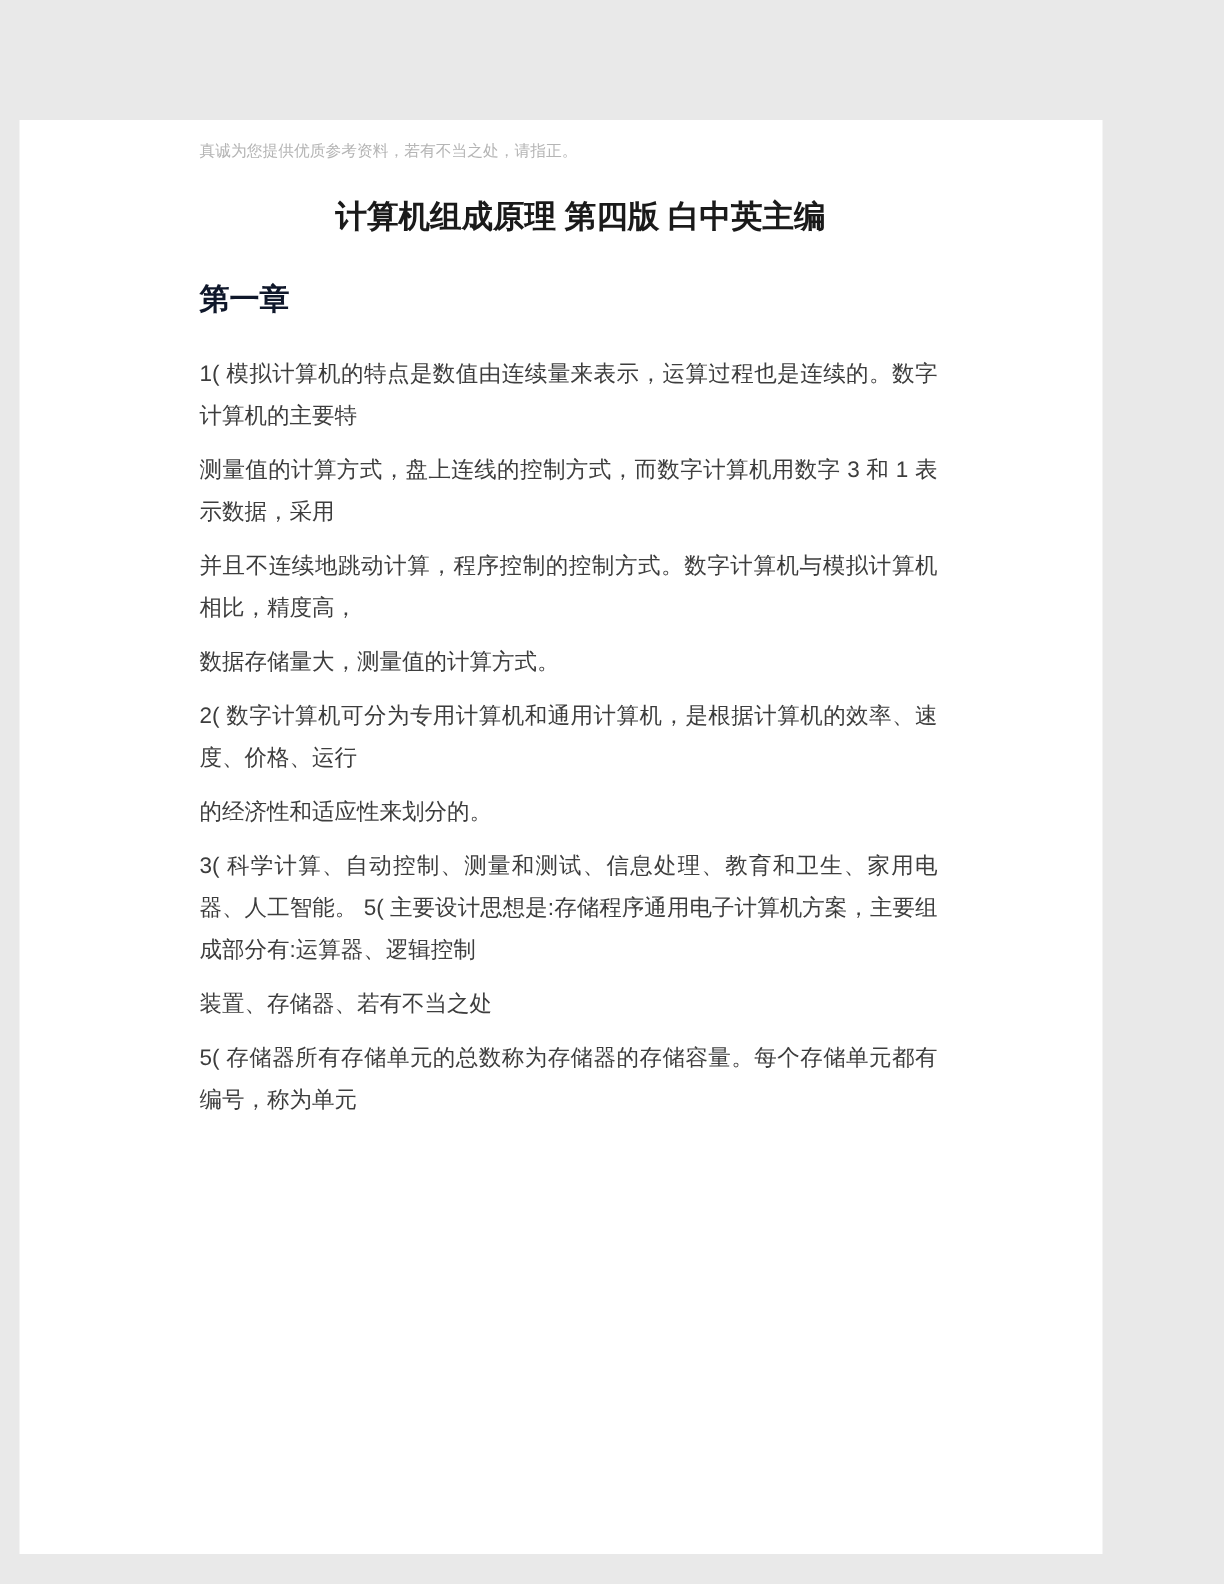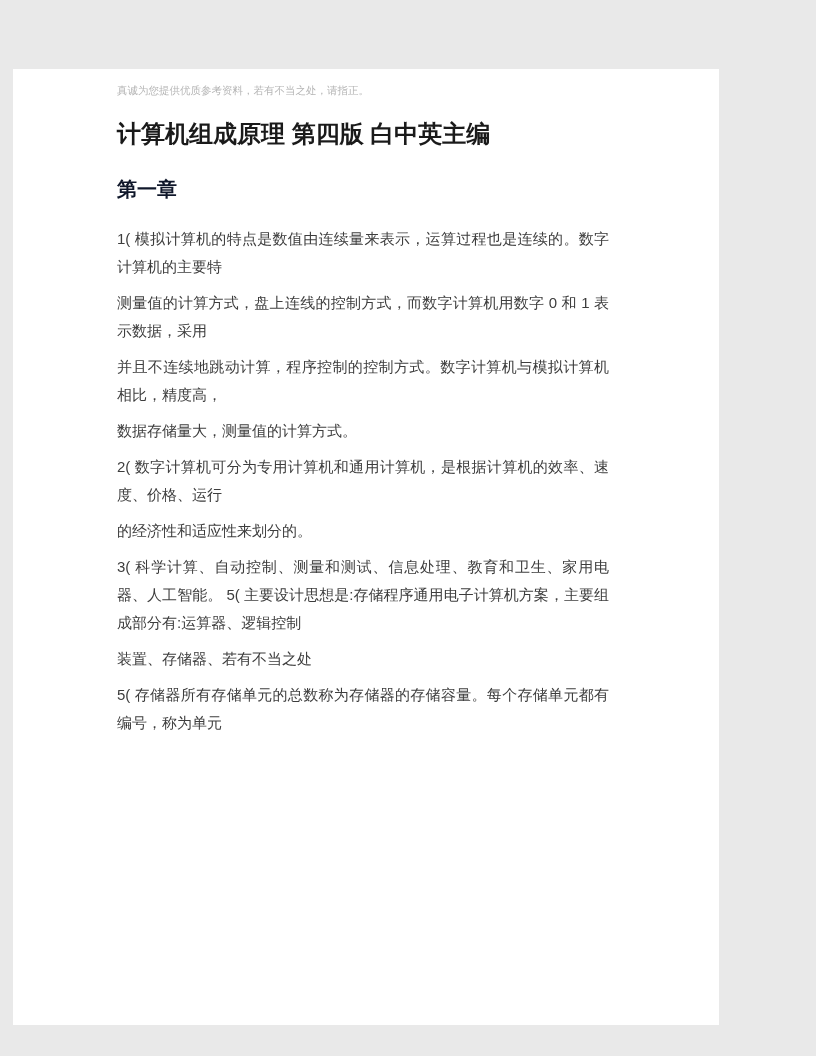--- a/index.html
+++ b/index.html
@@ -14,39 +14,41 @@
     overflow: hidden;
   }
   .canvas {
     position: relative;
     width: 816px;
     height: 1056px;
   }
   .page {
     position: absolute;
     left: 13px;
-    top: 69px;
+    top: 80px;
     width: 706px;
     height: 956px;
     background: #ffffff;
+    padding-left: 16px;
   }
   .content {
     padding: 14px 110px 0 104px;
   }
   .notice {
     font-size: 10.5px;
     line-height: 14px;
     color: #b5b5b5;
   }
   .title {
-    margin: 24px 0 0 0;
-    font-size: 24px;
+    margin: 24px 0 0 16px;
+    font-size: 21px;
     line-height: 26px;
     font-weight: bold;
     color: #1a1a1a;
+    text-align: center;
   }
   .chapter {
     margin: 30px 0 0 0;
     font-size: 20px;
     line-height: 24px;
     font-weight: bold;
     color: #0f172a;
   }
   .paragraphs {
     margin-top: 24px;
@@ -63,21 +65,21 @@
 <body>
 
 <div class="canvas">
   <div class="page">
     <div class="content">
       <div class="notice">真诚为您提供优质参考资料，若有不当之处，请指正。</div>
       <h1 class="title">计算机组成原理 第四版 白中英主编</h1>
       <h2 class="chapter">第一章</h2>
       <div class="paragraphs">
         <p>1( 模拟计算机的特点是数值由连续量来表示，运算过程也是连续的。数字计算机的主要特</p>
-        <p>测量值的计算方式，盘上连线的控制方式，而数字计算机用数字 0 和 1 表示数据，采用</p>
+        <p>测量值的计算方式，盘上连线的控制方式，而数字计算机用数字 3 和 1 表示数据，采用</p>
         <p>并且不连续地跳动计算，程序控制的控制方式。数字计算机与模拟计算机相比，精度高，</p>
         <p>数据存储量大，测量值的计算方式。</p>
         <p>2( 数字计算机可分为专用计算机和通用计算机，是根据计算机的效率、速度、价格、运行</p>
         <p>的经济性和适应性来划分的。</p>
         <p>3( 科学计算、自动控制、测量和测试、信息处理、教育和卫生、家用电器、人工智能。 5( 主要设计思想是:存储程序通用电子计算机方案，主要组成部分有:运算器、逻辑控制</p>
         <p>装置、存储器、若有不当之处</p>
         <p>5( 存储器所有存储单元的总数称为存储器的存储容量。每个存储单元都有编号，称为单元</p>
       </div>
     </div>
   </div>

